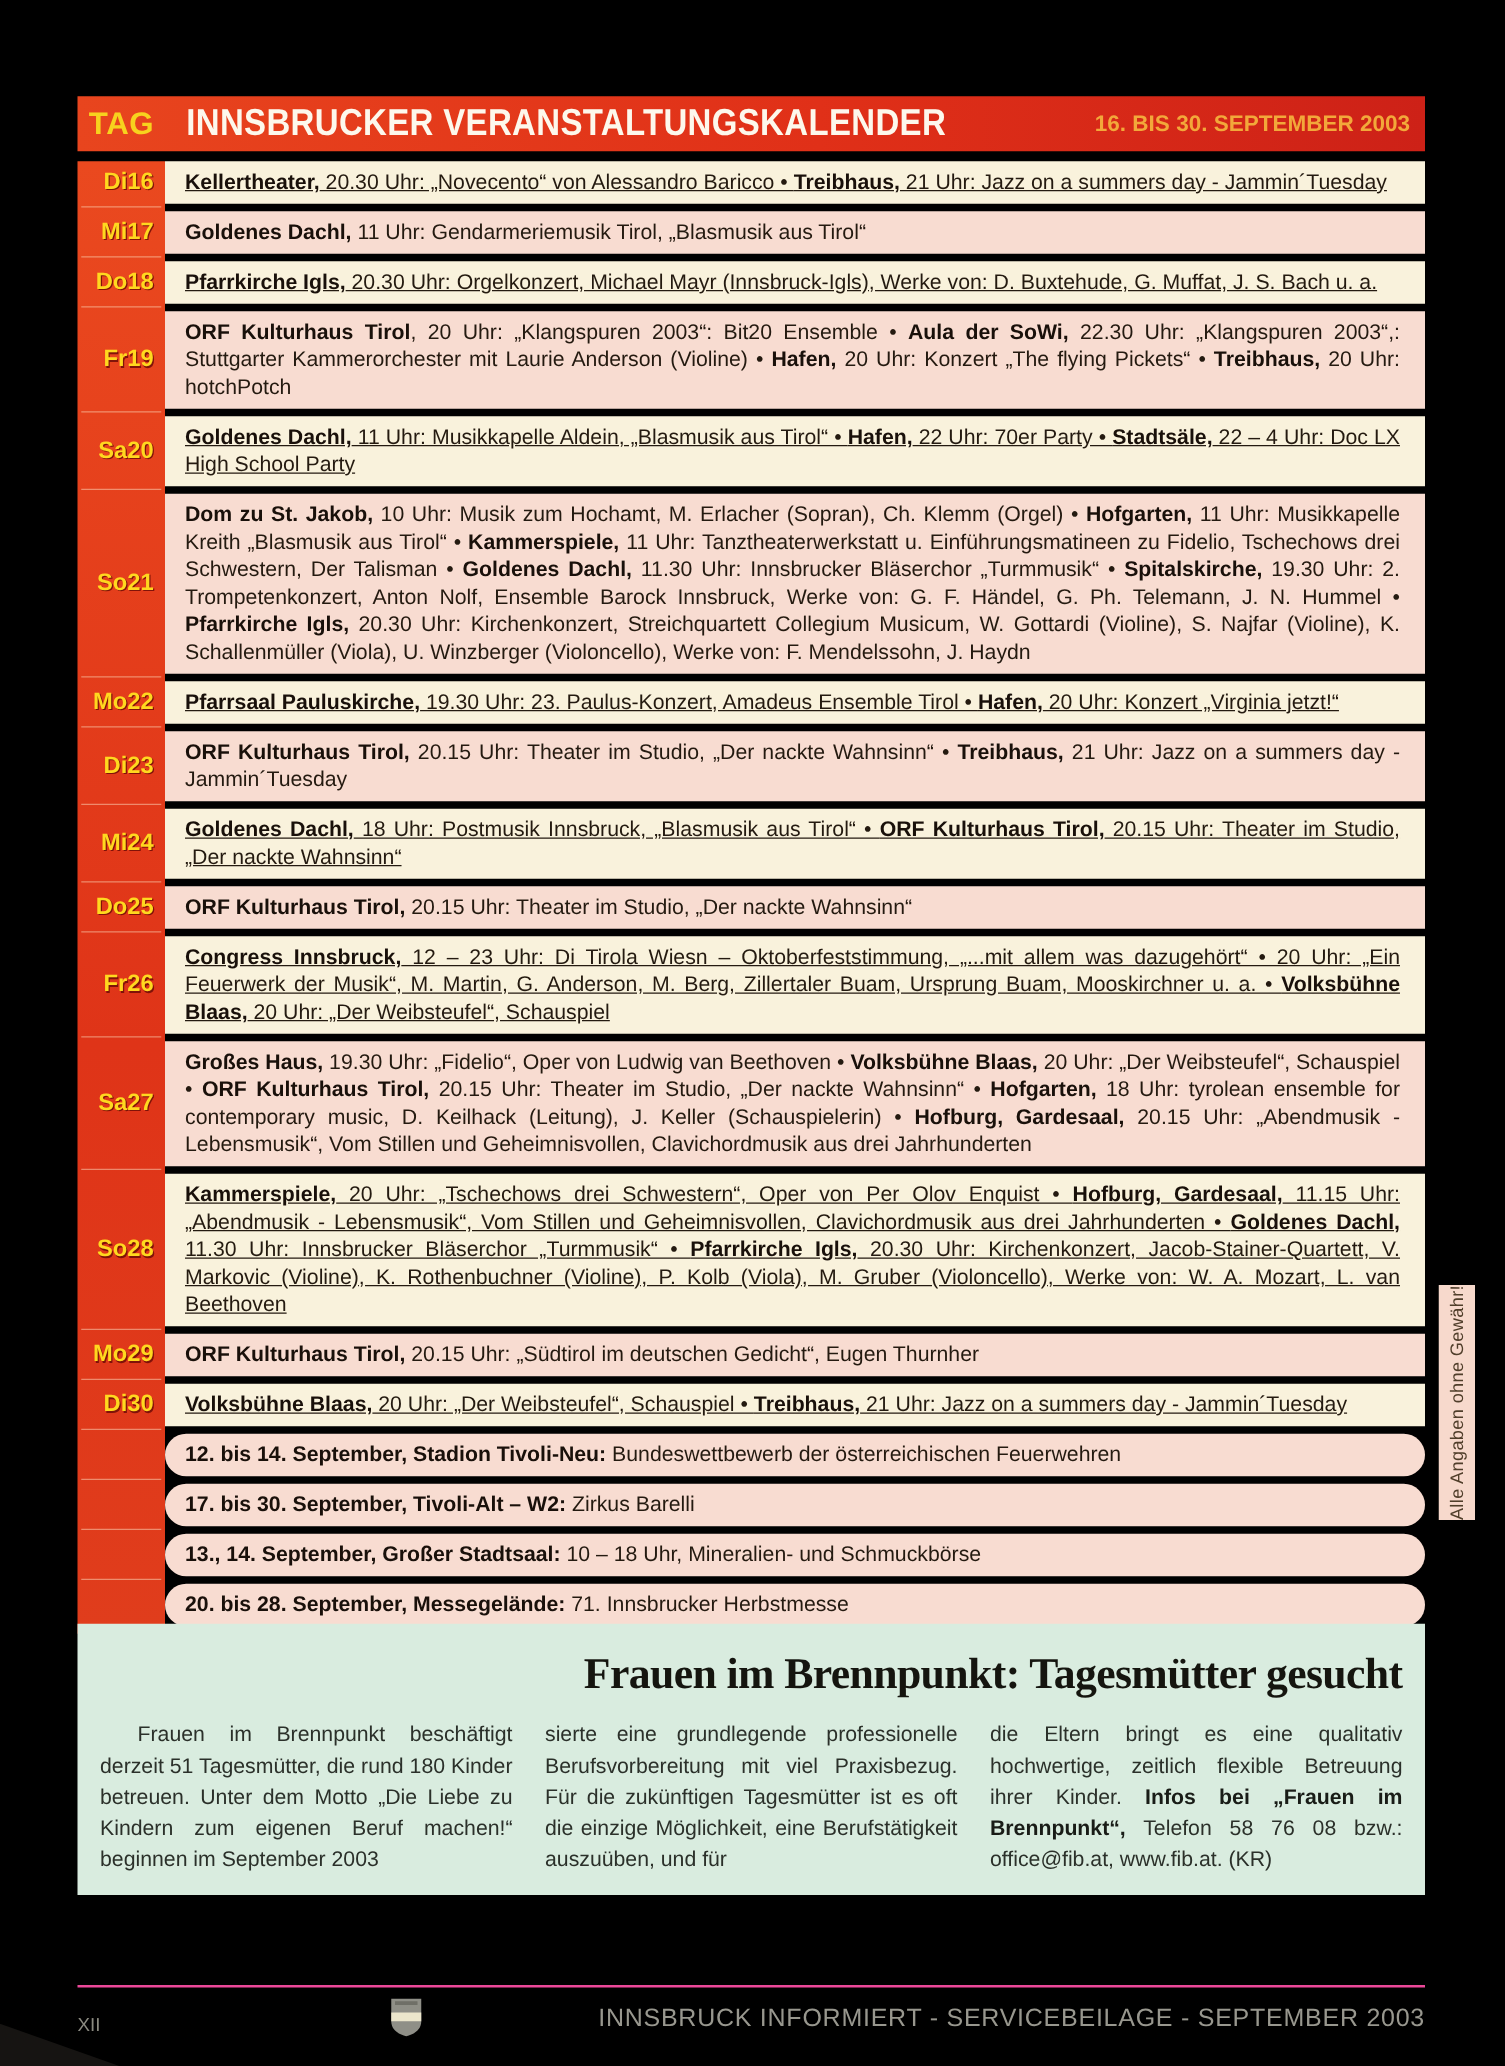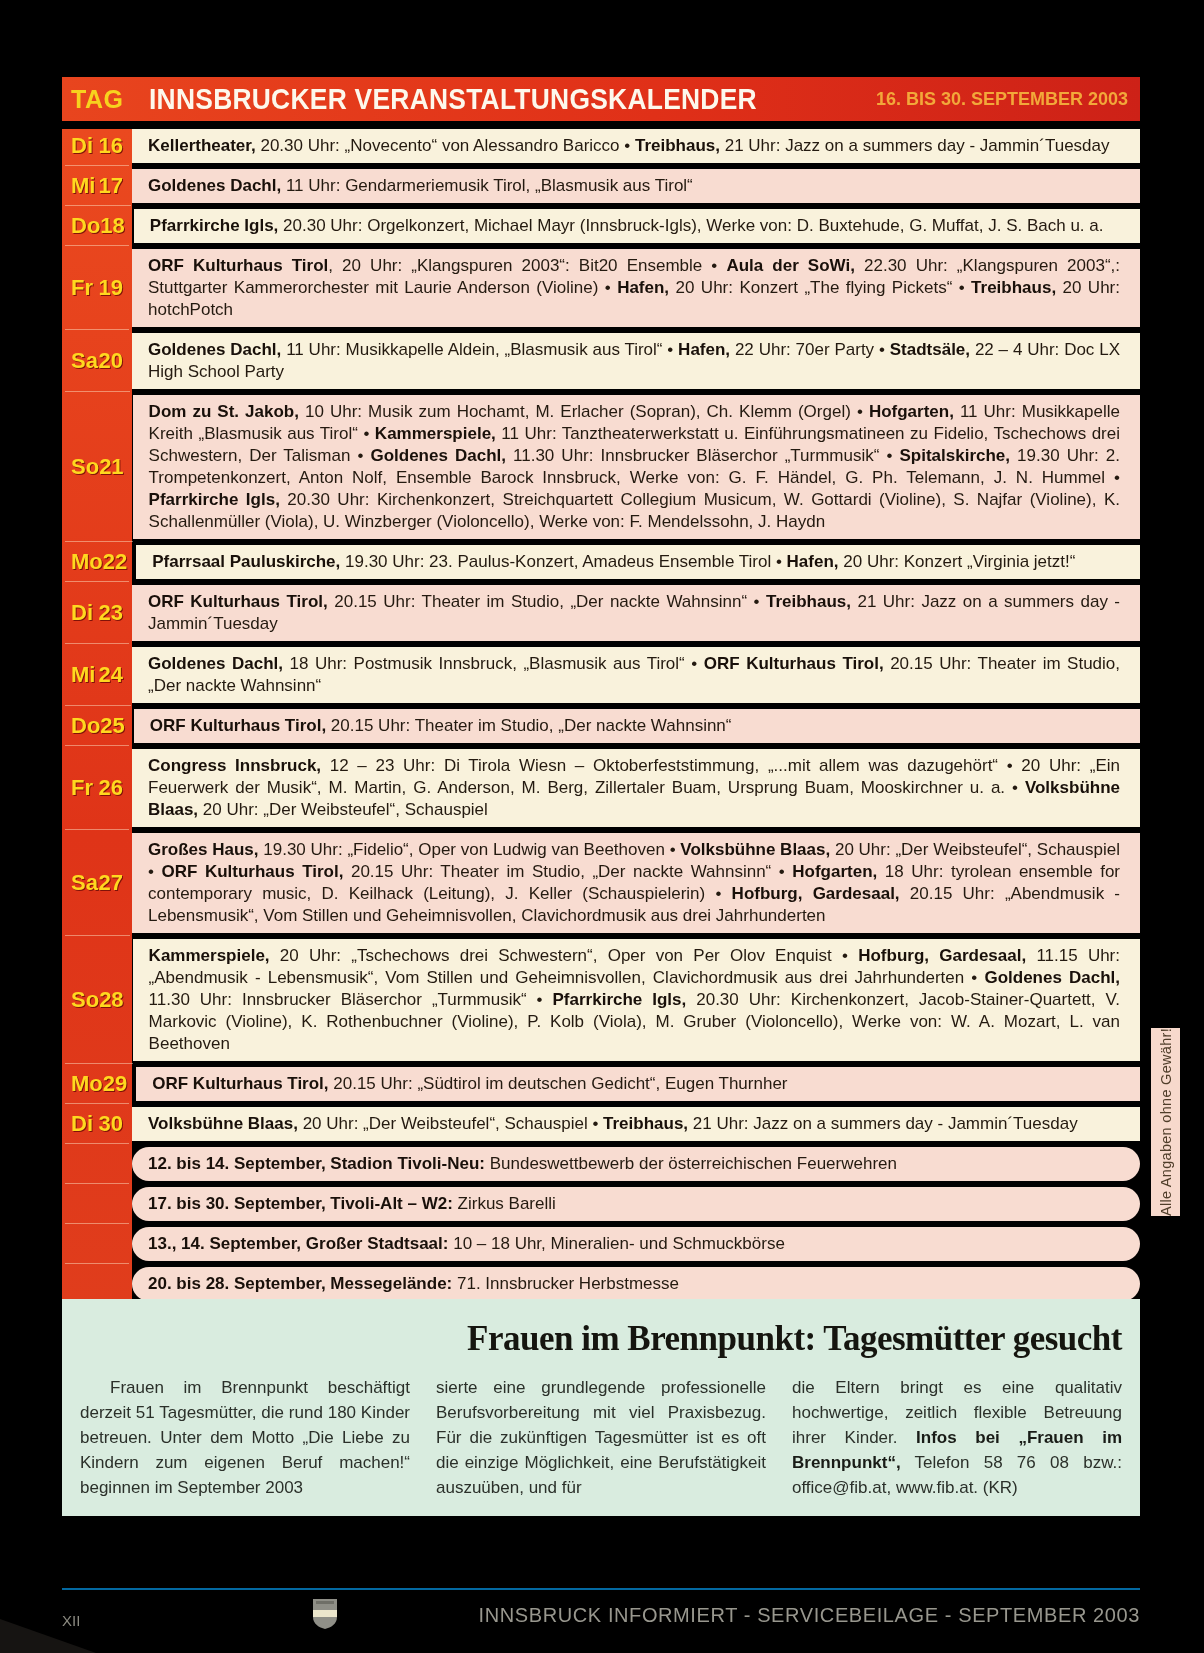--- a/index.html
+++ b/index.html
@@ -12,28 +12,28 @@
   .hdr .tag{flex:0 0 70px;padding-left:9px;font-size:25px;font-weight:bold;color:#f7d21e;letter-spacing:.5px;}
   .hdr .title{font-size:30px;font-weight:bold;color:#fdf8ec;white-space:nowrap;
               transform:scaleX(.88);transform-origin:left center;letter-spacing:.3px;margin-left:8px;}
   .hdr .date{margin-left:auto;padding-right:12px;font-size:18px;font-weight:bold;color:#f2a83a;white-space:nowrap;}
 
   
   .cal{position:absolute;left:62px;right:64px;top:129px;}
   .cal::before{content:"";position:absolute;left:0;top:0;bottom:0;width:70px;
                background:linear-gradient(180deg,#ea491f,#df3418 60%,#e03d1c);}
   .row{display:flex;margin-bottom:6px;position:relative;}
-  .row .day{flex:0 0 70px;display:flex;align-items:center;justify-content:space-between;
-            padding:0 9px;box-sizing:border-box;font-size:22px;font-weight:bold;color:#ffd81f;
+  .row .day{flex:0 0 70px;display:flex;align-items:center;justify-content:flex-end;
+            padding:0 9px;box-sizing:border-box;font-size:19px;font-weight:bold;color:#ffd81f;
             text-shadow:1px 1px 0 rgba(110,12,6,.85);position:relative;z-index:1;}
   .row + .row .day::before{content:"";position:absolute;left:3px;right:3px;top:-4px;height:1px;
             background:rgba(255,240,210,.45);}
   .row .txt{flex:1;padding:6px 20px 6px 16px;font-size:17px;line-height:22px;color:#241a10;
             text-align:justify;}
-  .row.cream .txt{background:#f9f2dc;}
+  .row.cream .txt{background:#f9f2dc;text-decoration:underline;}
   .row.pink  .txt{background:#f8dcd1;}
   .row .txt strong{color:#19100a;}
   .row.extra .txt{background:#f8dcd1;border-radius:17px;}
 
   
   .side-note{position:absolute;top:1028px;right:24px;width:29px;height:188px;background:#f7d9cc;
              display:flex;align-items:center;justify-content:center;}
   .side-note span{writing-mode:vertical-rl;transform:rotate(180deg);font-size:14.5px;
                   color:#503e2a;white-space:nowrap;letter-spacing:.3px;}
 
@@ -42,21 +42,21 @@
            padding:16px 18px 16px;box-sizing:border-box;}
   .article h1{font-family:"Liberation Serif",serif;font-size:35px;font-weight:bold;text-align:right;
               margin:4px 0 16px;color:#15150f;letter-spacing:-.5px;}
   .cols{display:flex;gap:26px;}
   .col{flex:1;font-size:17px;line-height:25px;text-align:justify;color:#2b302a;}
   .col p{margin:0;}
   .col p.indent{text-indent:30px;}
   .col strong{color:#191c17;}
 
   
-  .footer{position:absolute;left:62px;right:64px;bottom:24px;border-top:2px solid #0369a1;
+  .footer{position:absolute;left:62px;right:64px;bottom:24px;border-top:2px solid #ec4899;
           padding-top:14px;display:flex;align-items:flex-start;}
   .footer .xii{font-size:15px;color:#8b8a80;margin-top:8px;}
   .footer .crest{position:absolute;left:250px;top:8px;}
   .footer .service{margin-left:auto;font-size:20px;color:#98978e;letter-spacing:.6px;white-space:nowrap;}
 
   .wedge{position:absolute;left:0;bottom:0;width:96px;height:34px;background:#161412;
          clip-path:polygon(0 0,100% 100%,0 100%);}
 </style>
 </head>
 <body>

